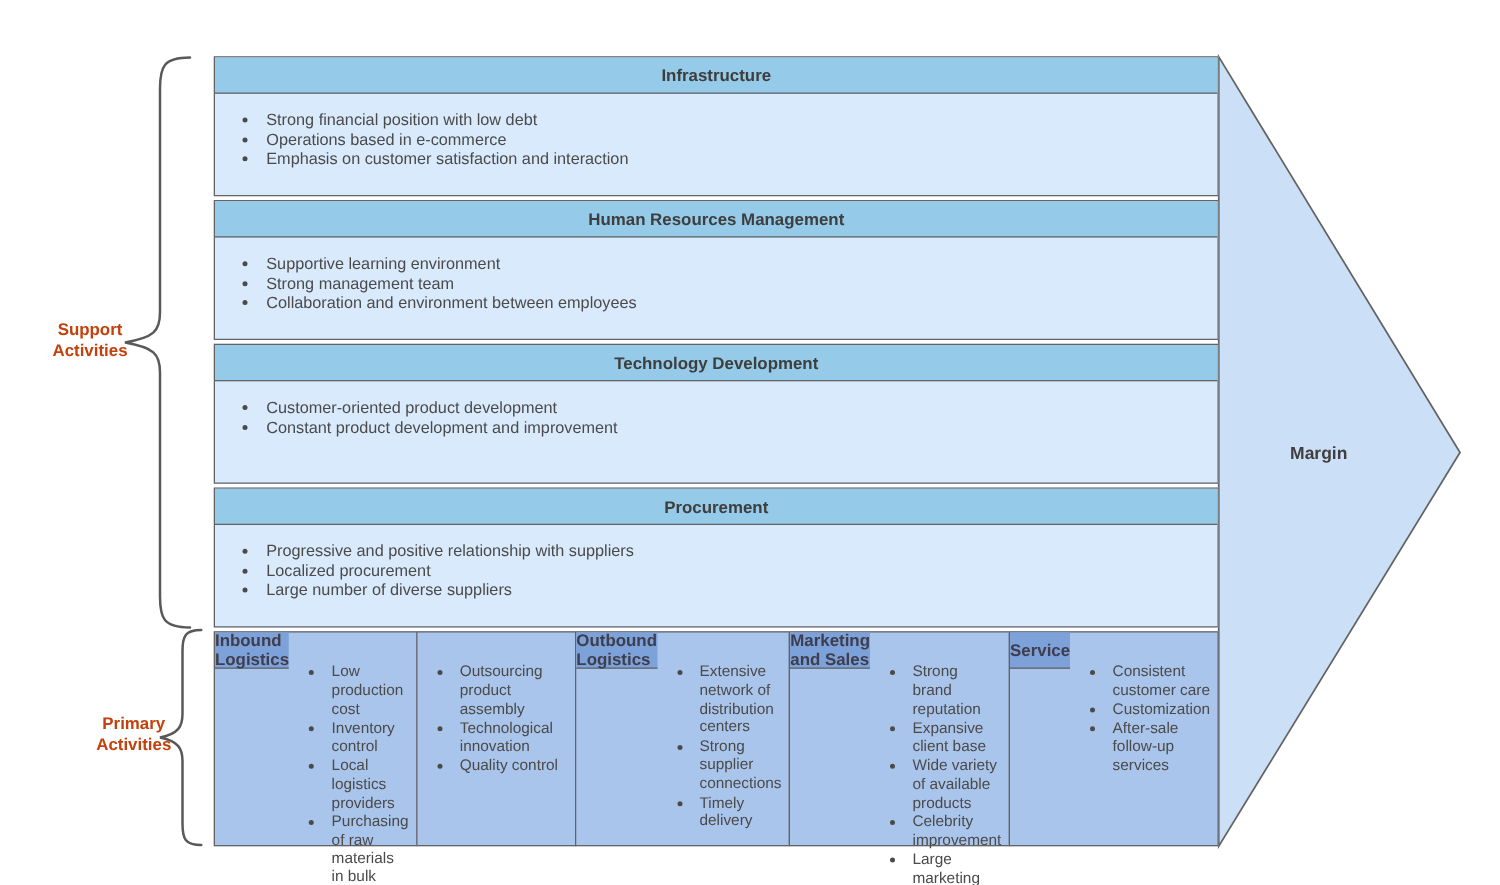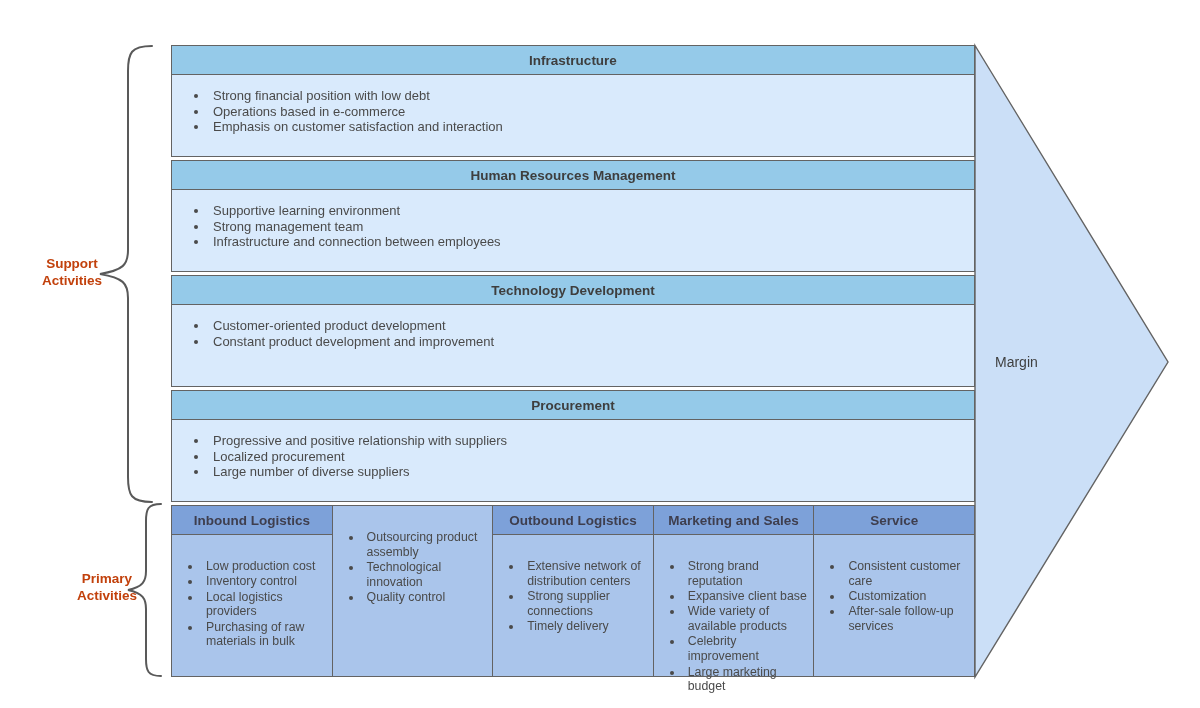--- a/index.html
+++ b/index.html
@@ -6,21 +6,21 @@
   html, body { width: 1200px; height: 708px; background: #ffffff; overflow: hidden; }
   body { font-family: "Liberation Sans", sans-serif; color: #4a4a4a; position: relative; }
 
   .stage { position: absolute; inset: 0; width: 1200px; height: 708px; }
 
   
   svg.overlay { position: absolute; left: 0; top: 0; width: 1200px; height: 708px; }
 
   .margin-label {
     position: absolute; left: 995px; top: 354px; width: 120px;
-    text-align: left; font-weight: normal; font-size: 14px; color: #3f3f3f;
+    text-align: center; font-weight: bold; font-size: 14px; color: #3f3f3f;
   }
 
   .brace-label {
     position: absolute; width: 110px; text-align: center;
     font-weight: bold; font-size: 13.5px; line-height: 17px; color: #c2410c;
     white-space: pre-line;
   }
   .brace-label.support { left: 17px; top: 255px; }
   .brace-label.primary { left: 52px; top: 570px; }
 
@@ -36,21 +36,21 @@
   .sec-header {
     height: 29px; flex: 0 0 29px; background: #95cae9; border-bottom: 1px solid #636363;
     display: flex; align-items: center; justify-content: center;
     font-weight: bold; font-size: 13.5px; color: #3e3e3e;
   }
   .sec-body { flex: 1 1 auto; padding: 10px 10px 4px 10px; }
 
   .sec-body ul { margin: 3px 0 0 0; padding-left: 27px; }
   .sec-body li { font-size: 13px; line-height: 15px; color: #4a4a4a; padding-left: 4px; margin-bottom: 0.5px; }
 
-  .pcol { flex: 1 1 0; border: 1px solid #636363; background: #aac5eb; display: flex; flex-direction: column; }
+  .pcol { flex: 1 1 0; border: 1px solid #636363; background: #aac5eb; display: flex; flex-direction: row; }
   .pcol + .pcol { border-left: 1px solid #636363; margin-left: -1px; }
   .pcol .sec-header { background: #7da1d9; color: #3e3e4e; }
   .pcol .sec-body { padding: 8px 6px 4px 6px; }
   .pcol .sec-body ul { padding-left: 24px; margin-top: 16px; }
   .pcol .sec-body li { font-size: 12.3px; line-height: 14.8px; }
 </style>
 </head>
 <body>
 
 <div class="stage">
@@ -82,21 +82,21 @@
         </ul>
       </div>
     </div>
 
     <div class="section support">
       <div class="sec-header">Human Resources Management</div>
       <div class="sec-body">
         <ul>
           <li>Supportive learning environment</li>
           <li>Strong management team</li>
-          <li>Infrastructure and connection between employees</li>
+          <li>Collaboration and environment between employees</li>
         </ul>
       </div>
     </div>
 
     <div class="section support">
       <div class="sec-header">Technology Development</div>
       <div class="sec-body">
         <ul>
           <li>Customer-oriented product development</li>
           <li>Constant product development and improvement</li>

